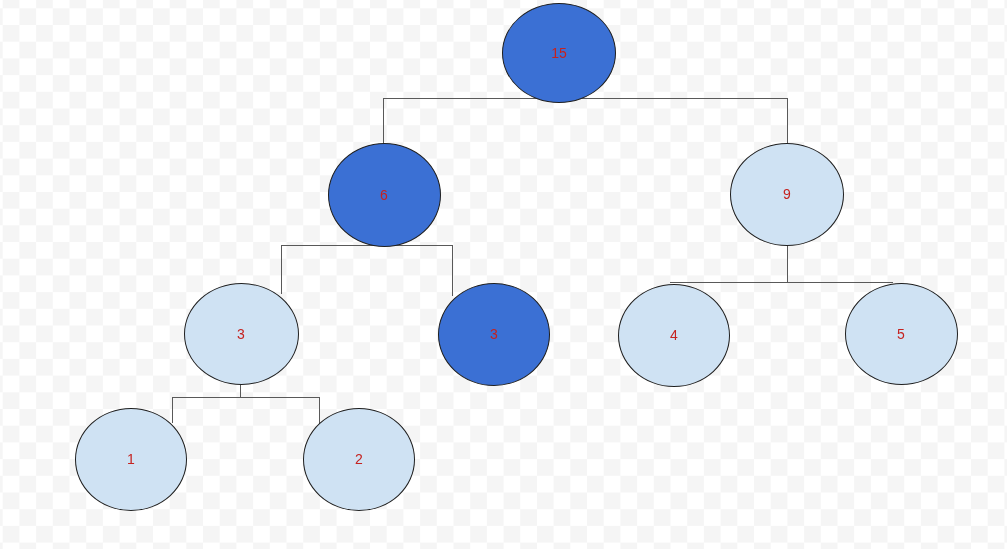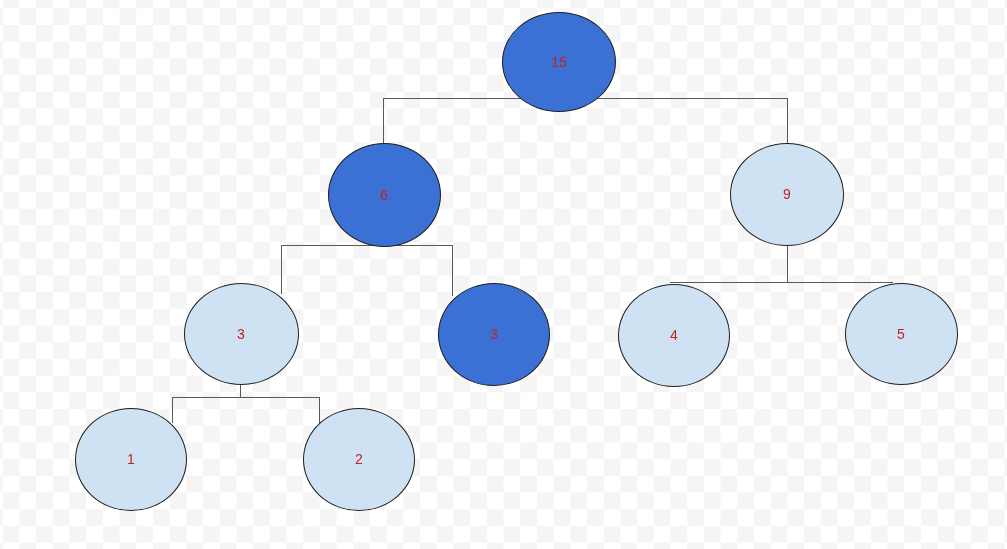--- a/index.html
+++ b/index.html
@@ -58,21 +58,21 @@
       <div class="edge" style="left: 281px; top: 245px; width: 1px; height: 49px;"></div>
       <div class="edge" style="left: 452px; top: 245px; width: 1px; height: 51px;"></div>
       <div class="edge" style="left: 787px; top: 245px; width: 1px; height: 37px;"></div>
       <div class="edge" style="left: 670px; top: 282px; width: 223px; height: 1px;"></div>
       <div class="edge" style="left: 240px; top: 384px; width: 1px; height: 14px;"></div>
       <div class="edge" style="left: 172px; top: 397px; width: 148px; height: 1px;"></div>
       <div class="edge" style="left: 172px; top: 397px; width: 1px; height: 26px;"></div>
       <div class="edge" style="left: 319px; top: 397px; width: 1px; height: 27px;"></div>
     </div>
   <div class="layer nodes-layer">
-      <div class="node dark" style="left: 502px; top: 12px; width: 114px; height: 100px;">
+      <div class="node dark" style="left: 502px; top: 3px; width: 114px; height: 100px;">
         <span class="label">15</span>
       </div>
       <div class="node dark" style="left: 327.5px; top: 143px; width: 113px; height: 104px;">
         <span class="label">6</span>
       </div>
       <div class="node light" style="left: 730px; top: 142.5px; width: 114px; height: 103px;">
         <span class="label">9</span>
       </div>
       <div class="node light" style="left: 183.5px; top: 283px; width: 115px; height: 102px;">
         <span class="label">3</span>

